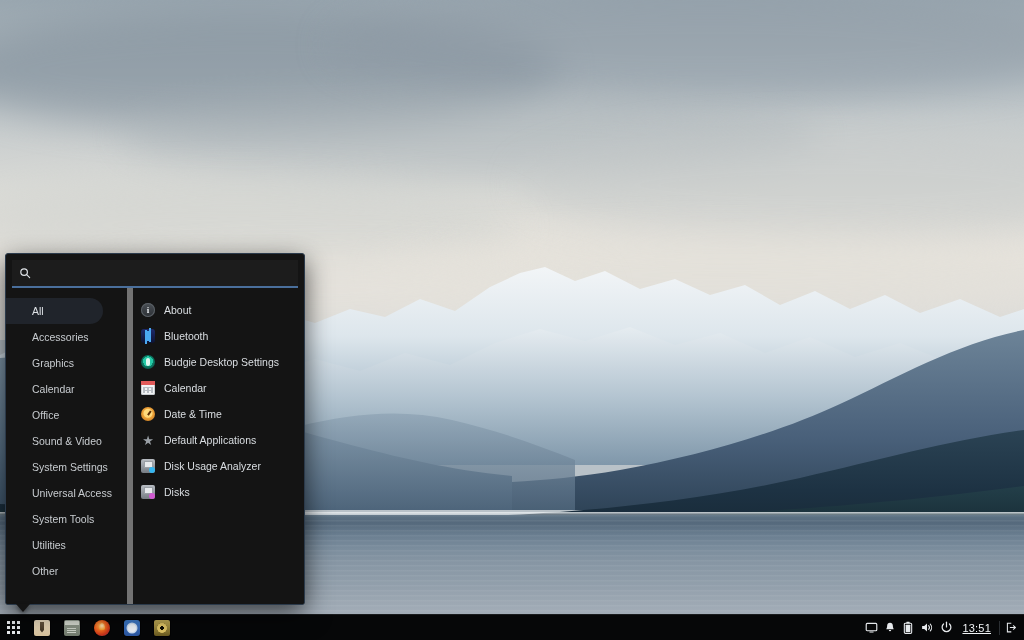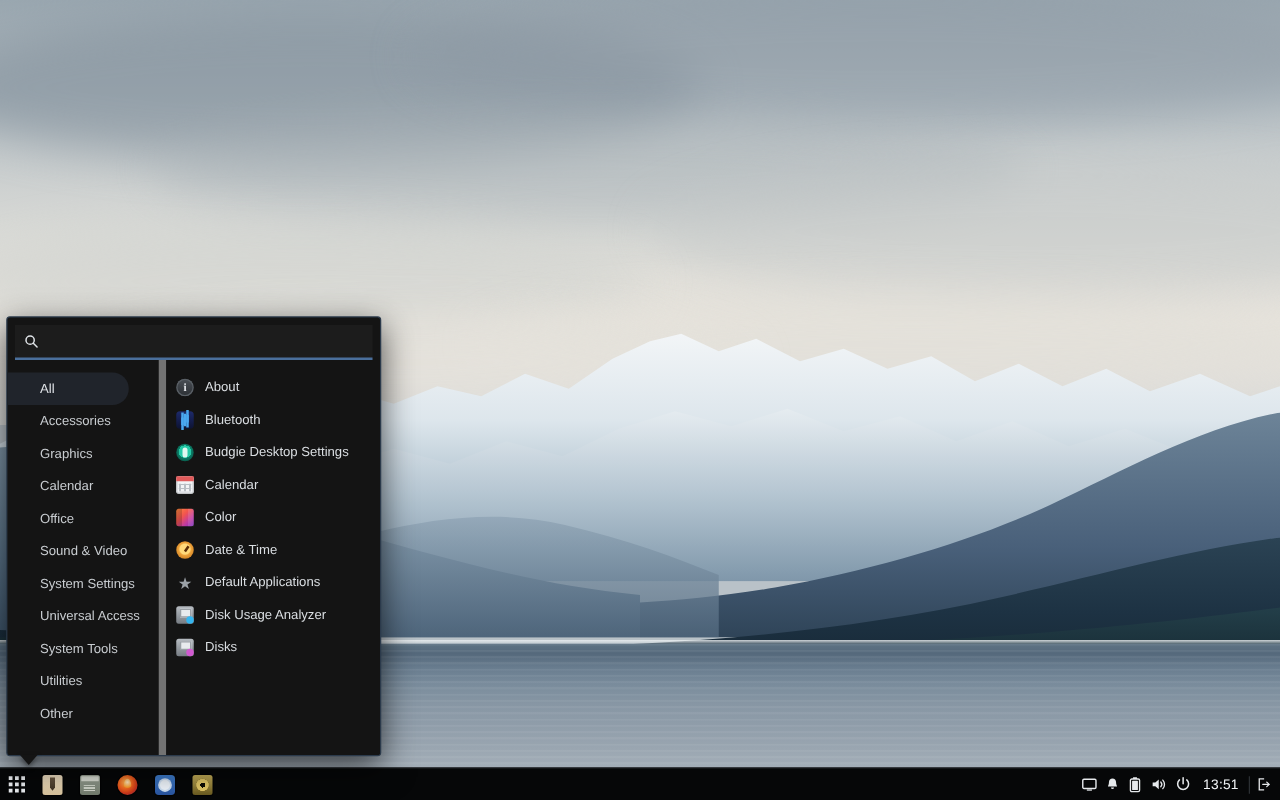--- a/index.html
+++ b/index.html
@@ -175,21 +175,21 @@
   }
 
   
   .tray-item {
     height:26px; min-width:18px; padding:0 3px;
     display:flex; align-items:center; justify-content:center;
     cursor:pointer; color:#e6e9ec;
   }
   .tray-clock {
     color:#f0f3f5; font-size:11px; letter-spacing:.2px;
-    padding:0 6px; height:26px; display:flex; align-items:center; cursor:pointer;
+    padding:0 6px; height:26px; display:flex; align-items:center; cursor:pointer;text-decoration:underline;
   }
   .tray-sep { width:1px; height:14px; background:#2b2f33; margin:0 2px; }
   svg.i { display:block; }
 
   
   #appmenu {
     position:absolute; left:5px; top:253px; width:300px; height:352px;
     background:#141414;
     border:1px solid #2b3a4b;
     border-radius:3px;
@@ -511,24 +511,20 @@
       </div>
       <div class="app-row">
         <span class="mini m-budgie"></span>
         <span class="label">Budgie Desktop Settings</span>
       </div>
       <div class="app-row">
         <span class="mini m-calendar"></span>
         <span class="label">Calendar</span>
       </div>
       <div class="app-row">
-        <span class="mini m-color"></span>
-        <span class="label">Color</span>
-      </div>
-      <div class="app-row">
         <span class="mini m-datetime"></span>
         <span class="label">Date &amp; Time</span>
       </div>
       <div class="app-row">
         <span class="mini m-default"></span>
         <span class="label">Default Applications</span>
       </div>
       <div class="app-row">
         <span class="mini m-disk-usage"></span>
         <span class="label">Disk Usage Analyzer</span>

